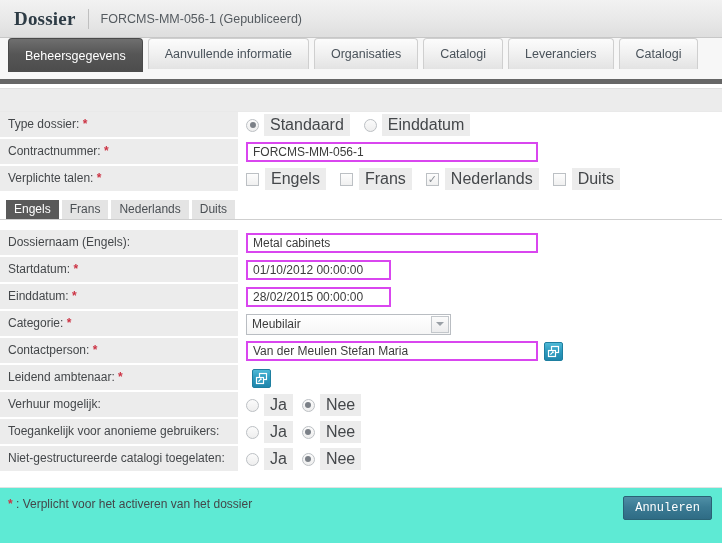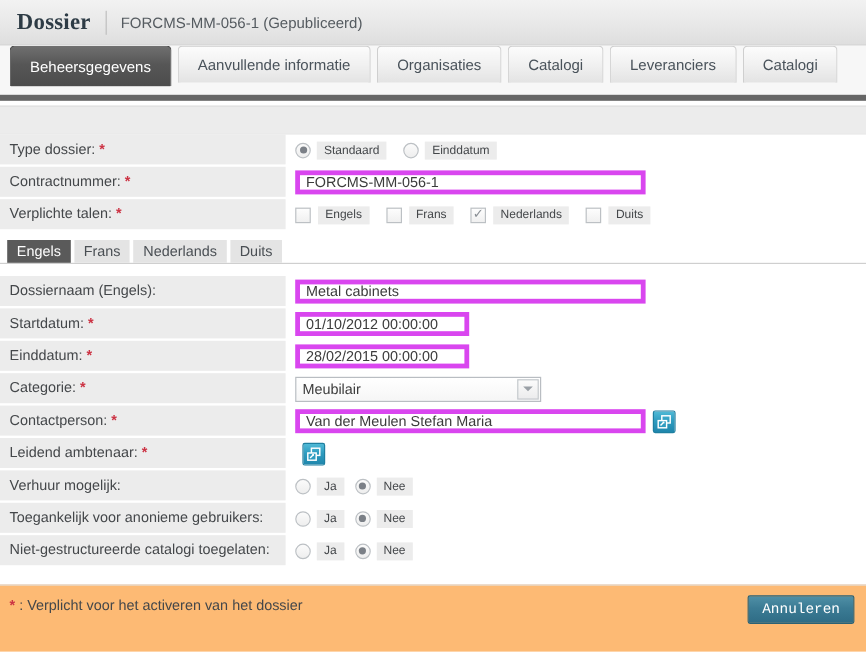--- a/index.html
+++ b/index.html
@@ -126,21 +126,21 @@
     align-items: center;
     min-height: 24px;
     box-sizing: border-box;
   }
 
   
   input.txt {
     font-family: "Liberation Sans", sans-serif;
     font-size: 12px;
     color: #3c3c3c;
-    border: 4px solid #d946ef;
+    border: 2px solid #d946ef;
     background: #ffffff;
     height: 20px;
     padding: 1px 5px;
     box-sizing: border-box;
     outline: none;
   }
   .w-long  { width: 292px; }
   .w-date  { width: 145px; }
   .w-name  { width: 292px; }
 
@@ -204,21 +204,21 @@
     margin-right: 6px;
     cursor: pointer;
     flex: none;
     font-size: 11px;
     color: #8b9096;
     line-height: 1;
   }
   .opt-label {
     background: #ececec;
     padding: 2px 6px;
-    font-size: 10px;
+    font-size: 16px;
     color: #44474a;
     margin-right: 14px;
     white-space: nowrap;
     cursor: pointer;
   }
   .opt-label.tight { margin-right: 9px; }
 
   
   .subtabs {
     display: flex;
@@ -252,21 +252,21 @@
     display: inline-flex;
     align-items: center; justify-content: center;
     cursor: pointer;
     flex: none;
     box-sizing: border-box;
   }
 
   
   .footer {
     margin-top: 16px;
-    background: #fdba74;
+    background: #5eead4;
     border-top: 1px solid #e2e2e2;
     min-height: 56px;
     display: flex;
     align-items: flex-start;
     justify-content: space-between;
     padding: 8px 10px 10px 8px;
     box-sizing: border-box;
   }
   .footnote {
     font-size: 12px;

